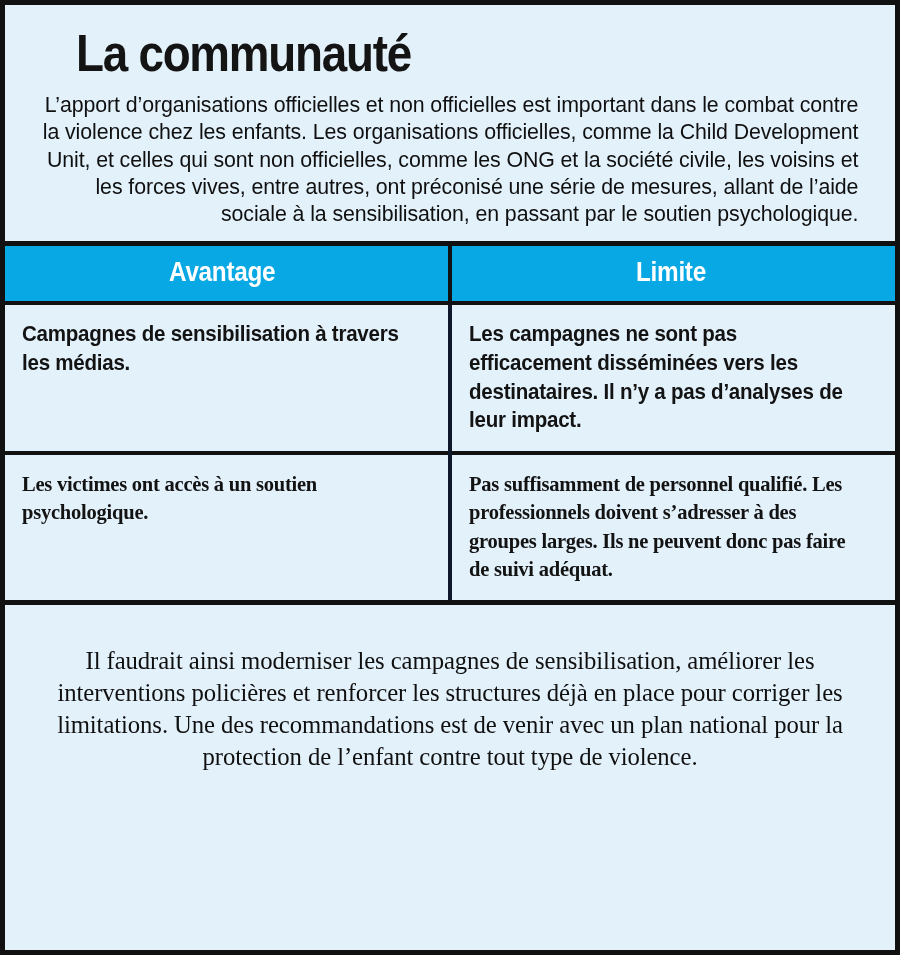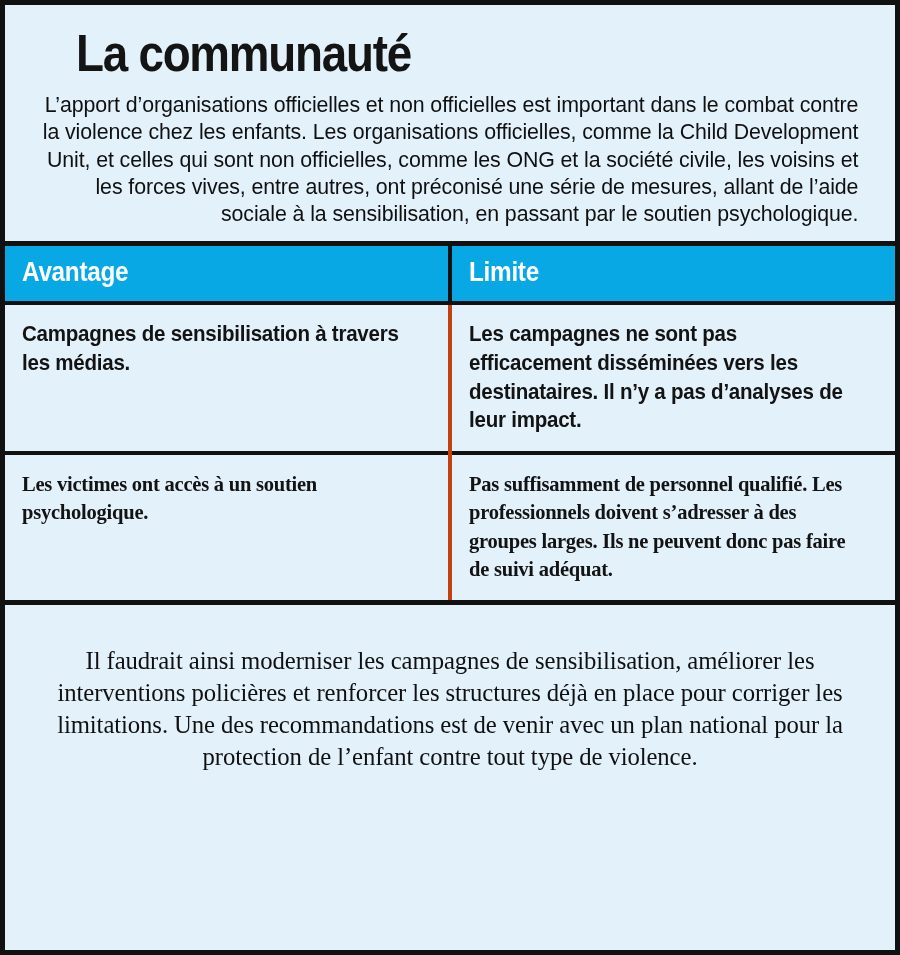--- a/index.html
+++ b/index.html
@@ -79,20 +79,21 @@
 
   table.cmp th {
     background: #07A8E4;
     color: #ffffff;
     font-family: "Liberation Sans", sans-serif;
     font-weight: bold;
     font-size: 27px;
     letter-spacing: -0.3px;
     padding: 11px 14px 13px 17px;
     border-bottom: 4px solid #111111;
+    text-align: center;
   }
   table.cmp th .hlabel {
     display: inline-block;
     transform: scaleX(0.90);
     transform-origin: left center;
   }
   table.cmp th.col-left  { border-right: 4px solid #111111; }
 
   table.cmp td {
     background: #e3f1fb;
@@ -102,21 +103,21 @@
     font-size: 21.5px;
     line-height: 1.33;
     letter-spacing: -0.25px;
     padding: 15px 16px 16px 17px;
   }
   table.cmp td .ctext {
     display: block;
     transform: scaleX(0.955);
     transform-origin: left top;
   }
-  table.cmp td.col-left  { border-right: 4px solid #c2410c; }
+  table.cmp td.col-left  { border-right: 4px solid #0f172a; }
   table.cmp tbody tr + tr td { border-top: 4px solid #111111; font-family: Liberation Serif, serif; }
 
   
   .conclusion {
     padding: 40px 28px 0 28px;
     text-align: center;
     font-family: "Liberation Serif", serif;
     font-size: 25.5px;
     line-height: 1.25;
     color: #101010;

